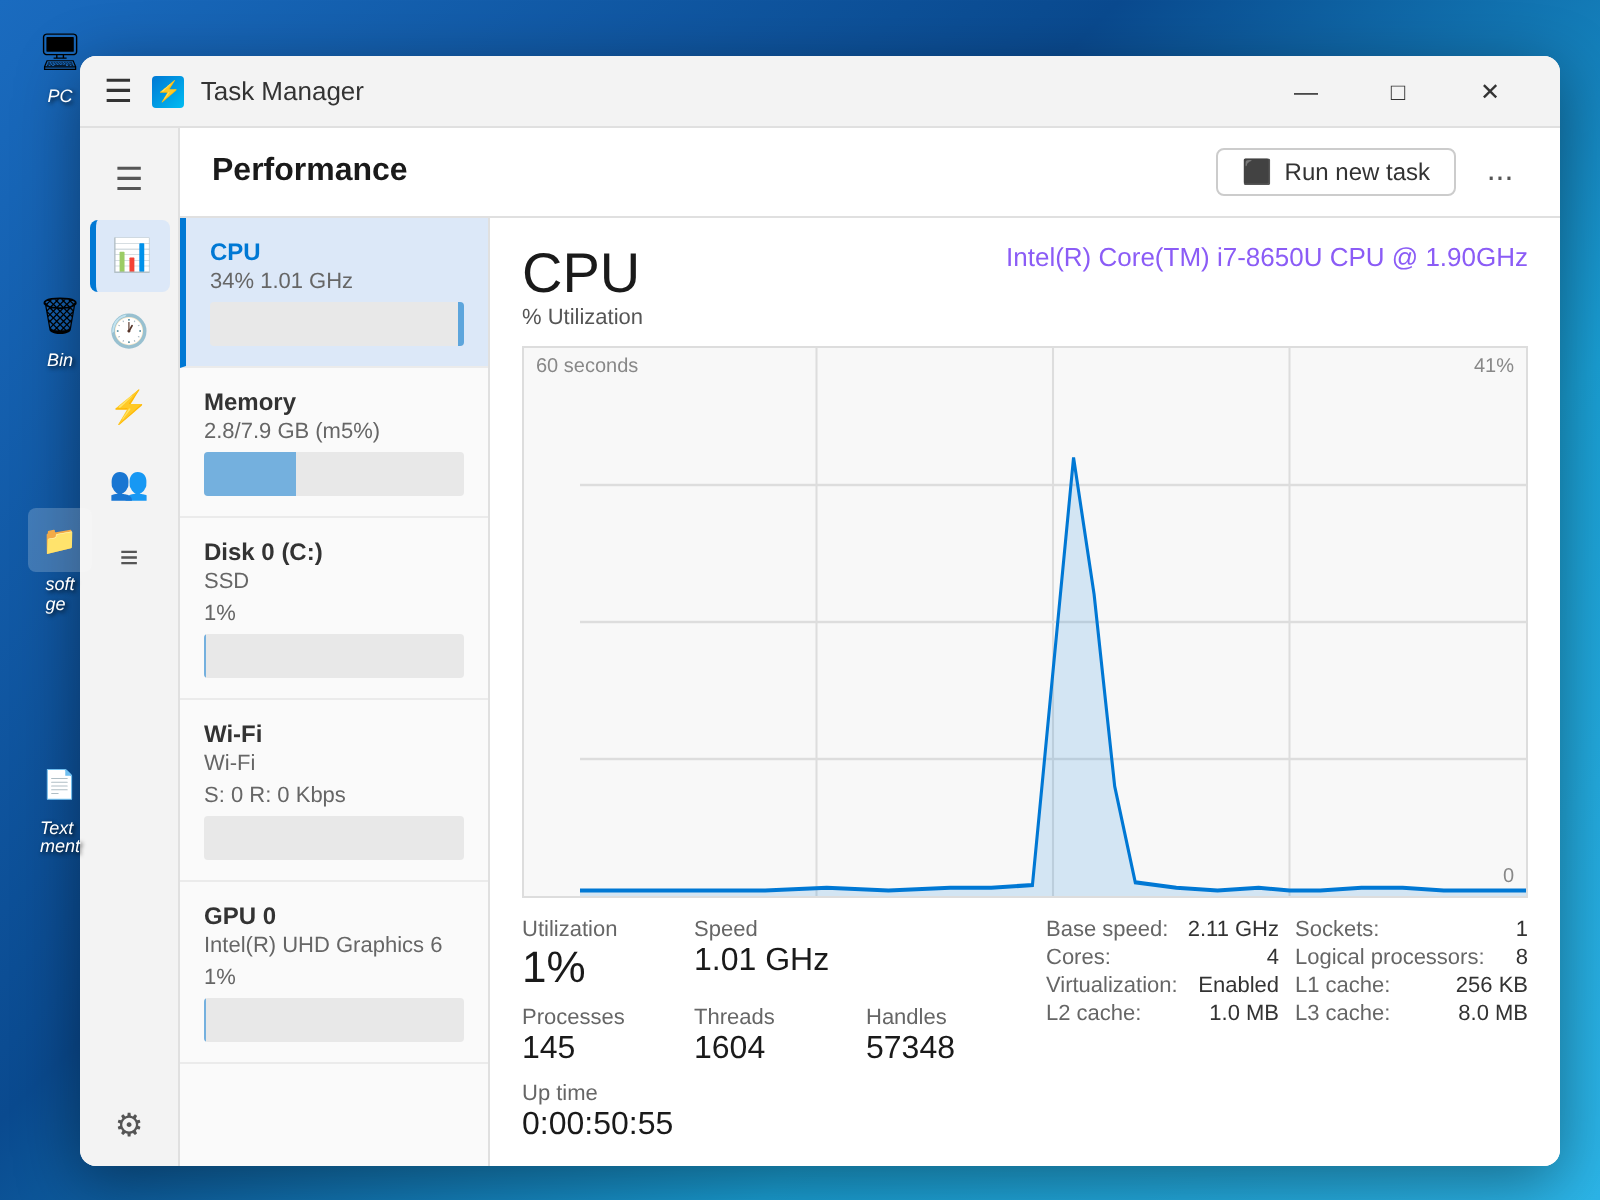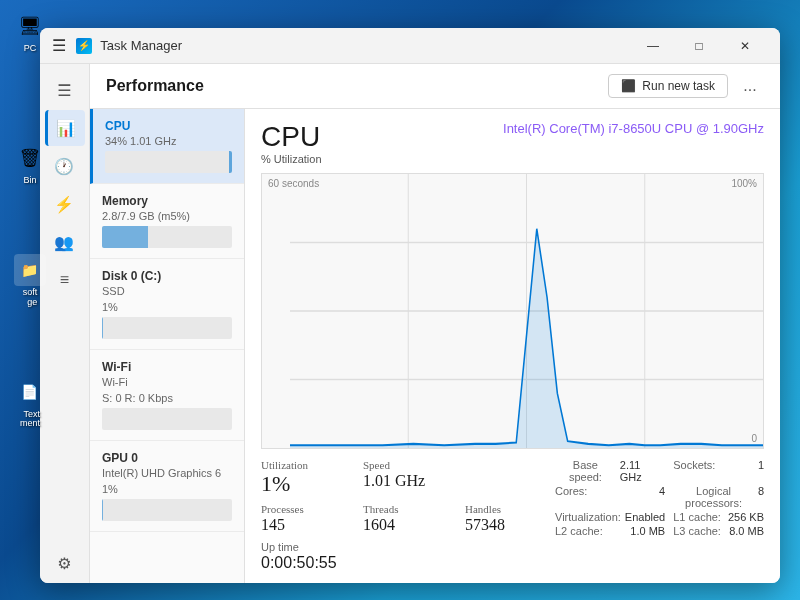--- a/index.html
+++ b/index.html
@@ -39,23 +39,24 @@
       height: 32px;
       border-radius: 4px;
       display: flex;
       align-items: center;
       justify-content: center;
       font-size: 18px;
     }
     .desktop-icon-label {
       font-size: 9px;
       color: white;
-      text-align: right;
+      text-align: left;
       text-shadow: 1px 1px 2px rgba(0,0,0,0.8);
       line-height: 1.1;
+      font-style: italic;
     }
 
     
     .window {
       position: absolute;
       top: 28px;
       left: 40px;
       width: 740px;
       height: 555px;
       background: #f3f3f3;
@@ -319,23 +320,22 @@
       position: absolute;
       top: 4px;
       left: 6px;
       font-size: 10px;
       color: #888;
     }
 
     
     .stats-row {
       display: flex;
-      gap: 32px;
+      gap: 16px;
       margin-bottom: 8px;
-      font-family: Liberation Serif, serif;
     }
     .stat-block {
       min-width: 70px;
     }
     .stat-label {
       font-size: 11px;
       color: #666;
       margin-bottom: 2px;
     }
     .stat-value {
@@ -487,21 +487,21 @@
           <div class="detail-header">
             <div>
               <div class="detail-title">CPU</div>
               <div class="util-label">% Utilization</div>
             </div>
             <div class="detail-subtitle">Intel(R) Core(TM) i7-8650U CPU @ 1.90GHz</div>
           </div>
 
           <div class="graph-area">
             <div class="graph-time-label">60 seconds</div>
-            <div class="graph-label-100">100%</div>
+            <div class="graph-label-100">41%</div>
             <div class="graph-label-0">0</div>
             <svg class="graph-canvas" viewBox="0 0 460 200" preserveAspectRatio="none">
 
               <line x1="0" y1="50" x2="460" y2="50" stroke="#ddd" stroke-width="1"></line>
               <line x1="0" y1="100" x2="460" y2="100" stroke="#ddd" stroke-width="1"></line>
               <line x1="0" y1="150" x2="460" y2="150" stroke="#ddd" stroke-width="1"></line>
               <line x1="115" y1="0" x2="115" y2="200" stroke="#ddd" stroke-width="1"></line>
               <line x1="230" y1="0" x2="230" y2="200" stroke="#ddd" stroke-width="1"></line>
               <line x1="345" y1="0" x2="345" y2="200" stroke="#ddd" stroke-width="1"></line>
 

